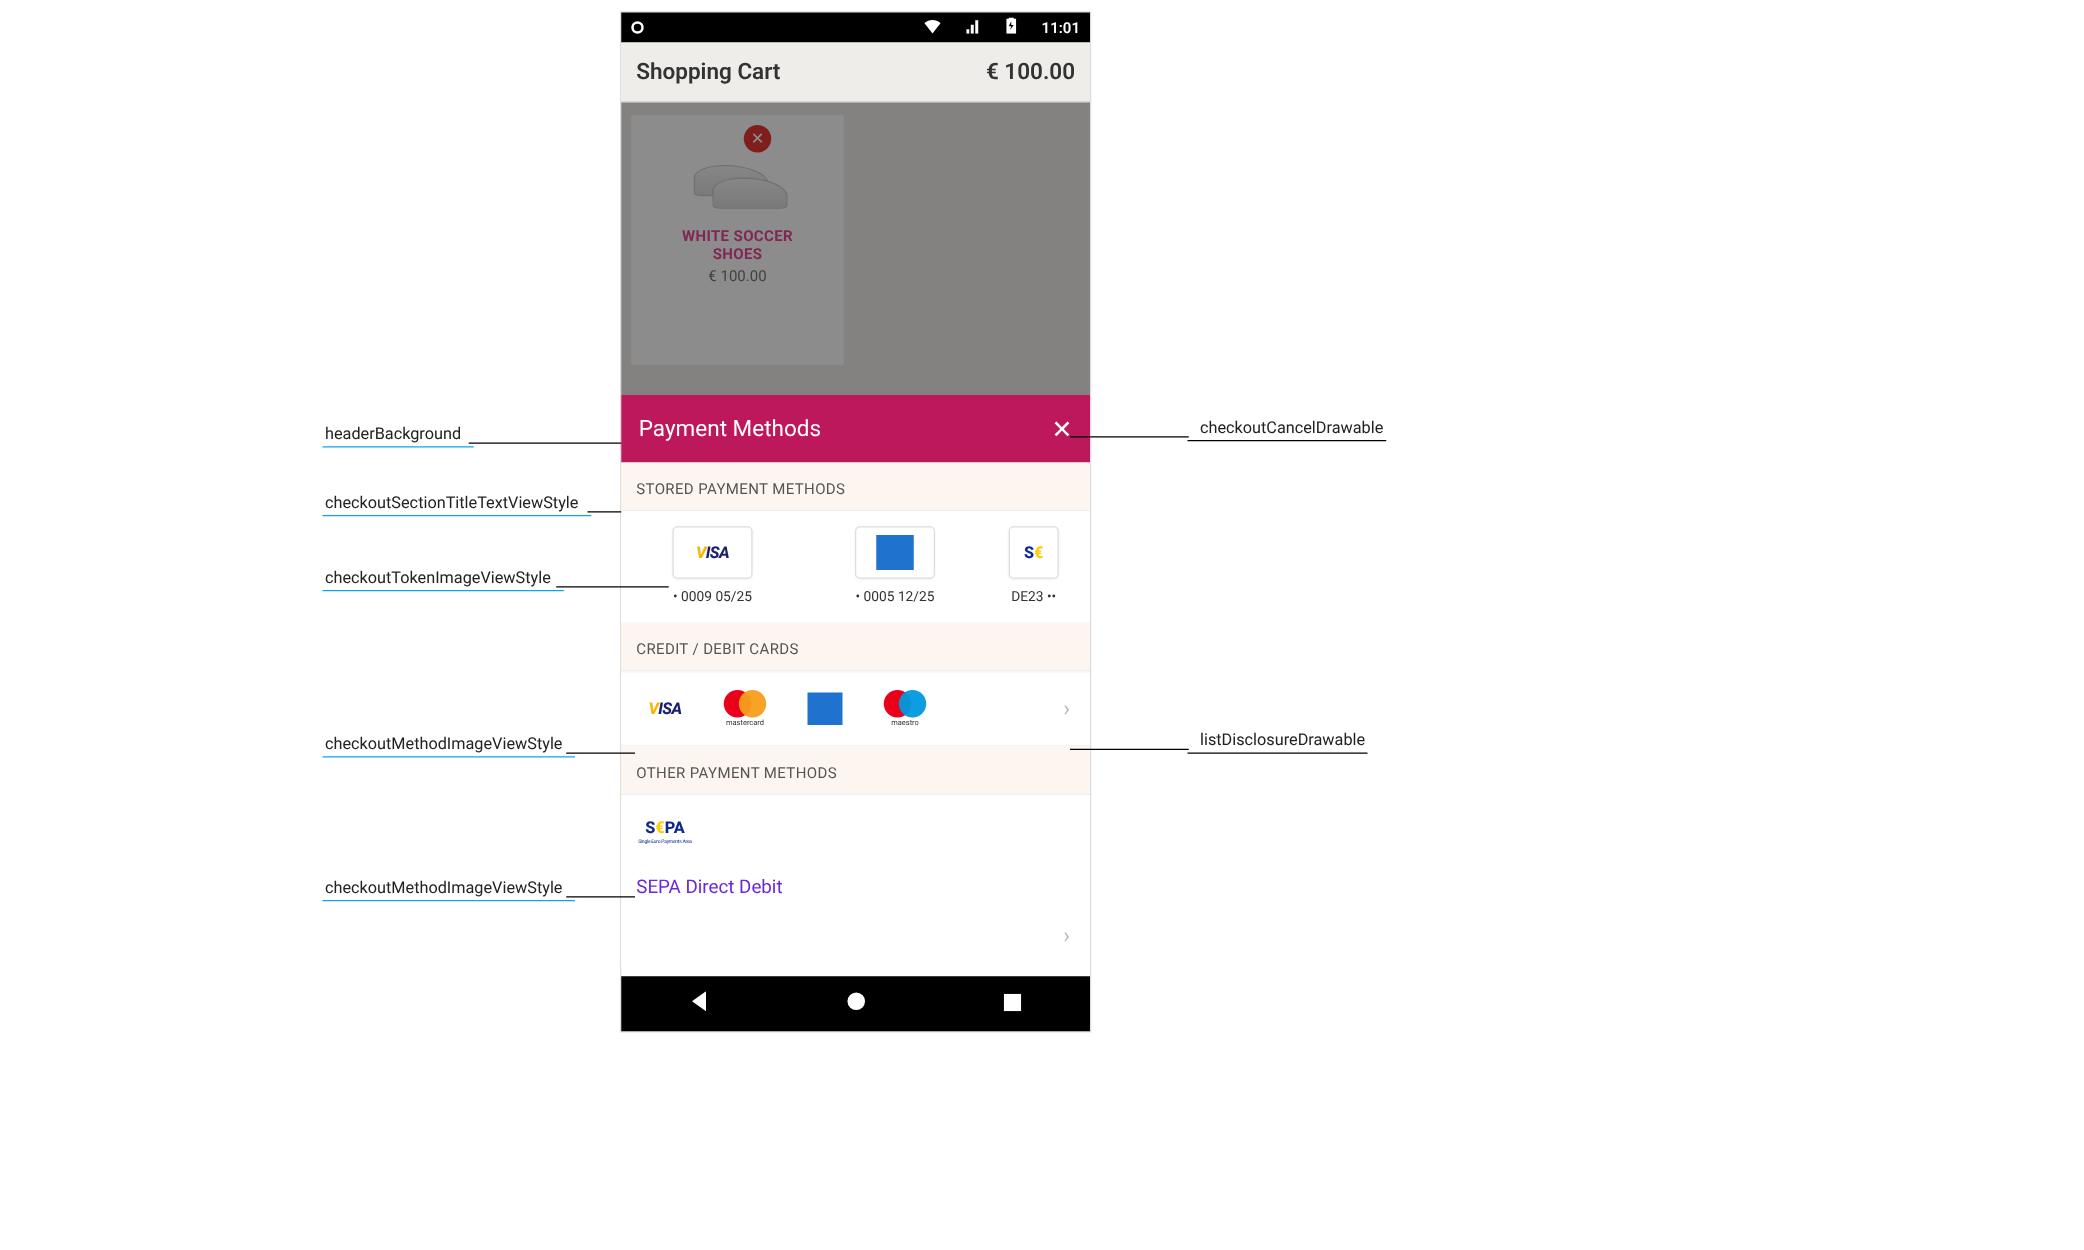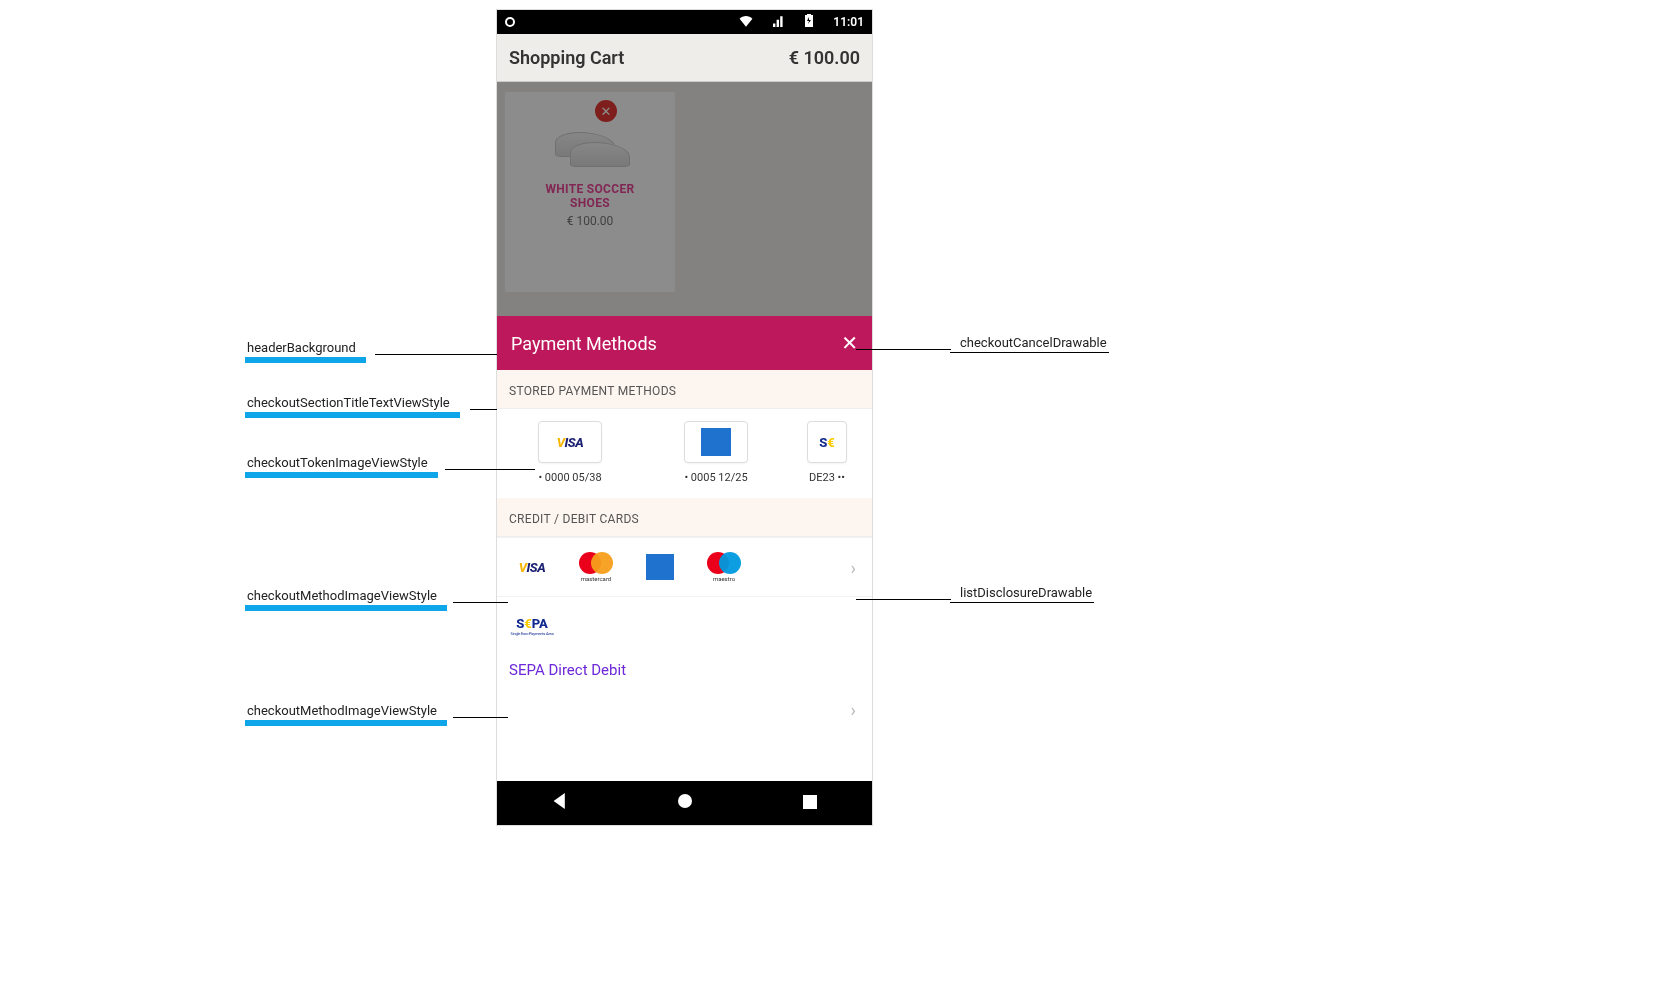--- a/index.html
+++ b/index.html
@@ -195,24 +195,25 @@
   .maestro .c2{background:#0099df;opacity:.95;}
 
   
   .anno {
     position:absolute;
     font-size:13px;
     color:#222;
   }
   .anno .label {
     display:inline-block;
-    border-bottom:6px solid #0ea5e9;
+    border-bottom:1px solid #0ea5e9;
     padding-bottom:2px;
     padding-right:10px;
     padding-left:2px;
+    margin-left:13px;
   }
   .anno .line {
     position:absolute;
     border-top:1px solid #000;
     height:0;
   }
   .anno.right .label { border-bottom:1px solid #000; padding-left:10px; padding-right:2px;}
 </style>
 </head>
 <body>
@@ -272,21 +273,21 @@
       <span>✕</span>
     </span>
   </div>
 
   <div class="section-title">STORED PAYMENT METHODS</div>
   <div class="stored-row">
     <div class="token">
       <div class="token-box">
           <span class="visa"><span class="v">V</span>ISA</span>
         </div>
-      <div class="token-label">• 0000 05/38</div>
+      <div class="token-label">• 0009 05/25</div>
     </div>
     <div class="token">
       <div class="token-box">
           <div class="amex-block"></div>
         </div>
       <div class="token-label">• 0005 12/25</div>
     </div>
     <div class="token last">
       <div class="token-box" style="width:40px;overflow:hidden;">
           <span class="sepa">S<span class="e">€</span></span>
@@ -317,20 +318,21 @@
           <div class="mc maestro">
             <div class="c1"></div>
             <div class="c2"></div>
           </div>
           <div class="mc-label">maestro</div>
         </div>
     </div>
     <span class="chevron">›</span>
   </div>
 
+  <div class="section-title">OTHER PAYMENT METHODS</div>
   <div class="other-row">
     <div class="card-logo">
       <div style="text-align:center;">
         <span class="sepa">S<span class="e">€</span>PA</span>
         <span class="sepa-sub">Single Euro Payments Area</span>
       </div>
     </div>
     <span class="other-label">SEPA Direct Debit</span>
     <span class="chevron">›</span>
   </div>

